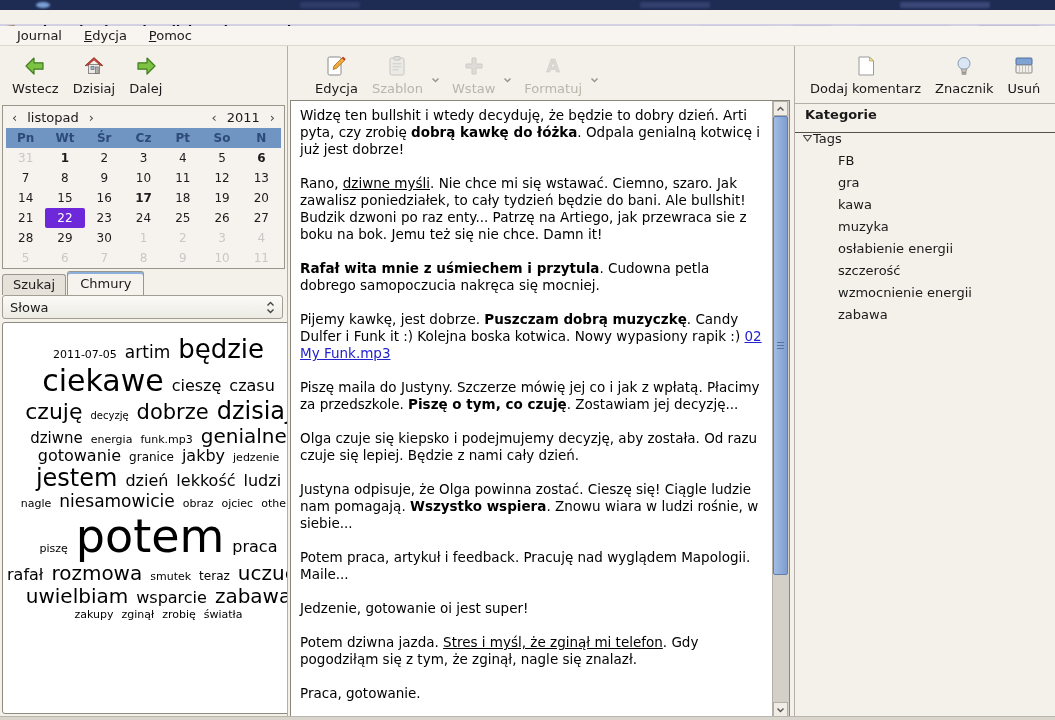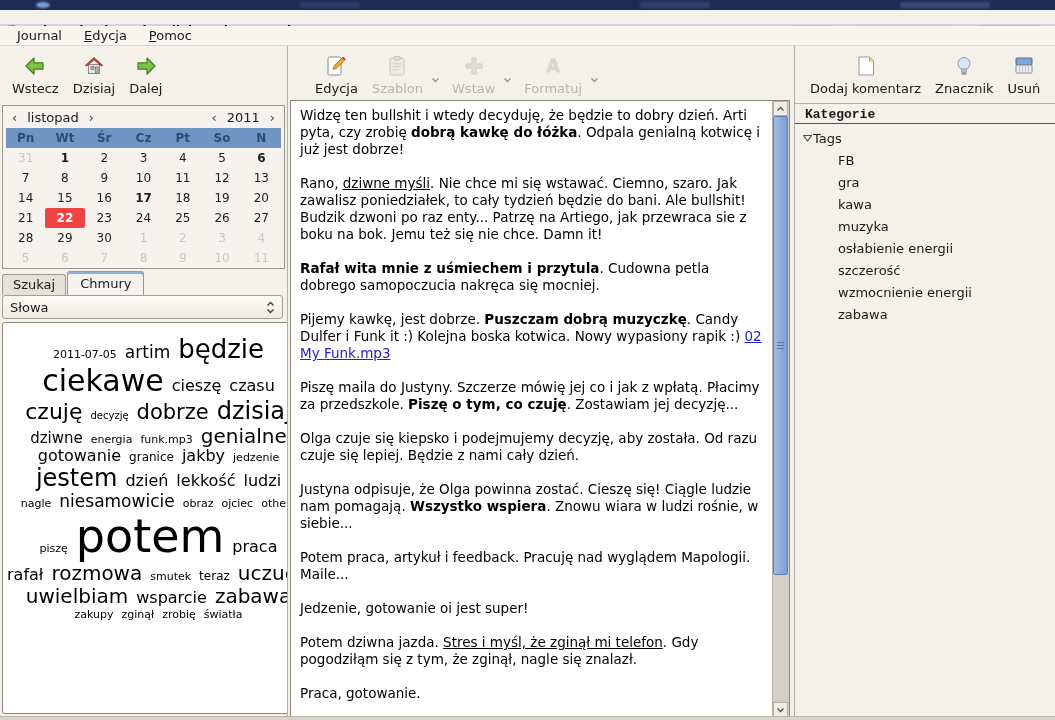--- a/index.html
+++ b/index.html
@@ -43,21 +43,21 @@
     border:1px solid #9a968c;background:#f6f3ee;box-sizing:border-box;}
   .cal-nav{height:22px;display:flex;align-items:center;padding:0 7px;justify-content:space-between;}
   .cal-nav .grp{display:flex;align-items:center;gap:8px;}
   .cal-arrow{color:#444;font-size:13px;line-height:1;padding:0 2px;}
   .cal-grid{display:grid;grid-template-columns:repeat(7,1fr);margin:0 3px;}
   .cal-dayname{background:#7195c3;color:#2c4b77;font-weight:600;text-align:center;
     font-size:12px;padding:3px 0;}
   .cal-day{text-align:center;font-size:12px;padding:3px 0;color:#1c1c1c;}
   .cal-day.dim{color:#c8c8c8;}
   .cal-day.bold{font-weight:bold;}
-  .cal-day.selected{background:#ef4444;color:#fff;font-weight:bold;border-radius:2px;}
+  .cal-day.selected{background:#6d28d9;color:#fff;font-weight:normal;border-radius:2px;}
   
   .tabs-row{position:absolute;left:2px;top:225px;height:24px;display:flex;align-items:flex-end;}
   .tab{border:1px solid #9b978e;border-bottom:none;border-radius:3px 3px 0 0;
     padding:2px 10px 3px;background:#e6e2da;margin-right:1px;}
   .tab.active{background:#f6f3ee;box-shadow:inset 0 2px 0 #8cb0dc;padding:4px 12px 4px;position:relative;z-index:2;}
   .combo{position:absolute;left:2px;top:249px;width:281px;height:24px;box-sizing:border-box;
     border:1px solid #a29e94;border-radius:3px;background:linear-gradient(#fcfaf7,#ecebe3);
     display:flex;align-items:center;justify-content:space-between;padding:0 7px;}
   .combo .spinner{display:flex;flex-direction:column;gap:1px;}
   .cloudbox{position:absolute;left:2px;top:276px;width:313px;height:392px;box-sizing:border-box;
@@ -77,23 +77,23 @@
   
   .sbar{position:absolute;right:0;top:0;bottom:0;width:16px;background:#d4d0c8;border-left:1px solid #b3afa6;}
   .sbtn{position:absolute;left:0;width:15px;height:15px;background:#f1ede6;border:1px solid #b3afa6;
     box-sizing:border-box;display:flex;align-items:center;justify-content:center;}
   .sbtn.up{top:0;} .sbtn.down{bottom:0;}
   .sthumb{position:absolute;left:0px;top:15px;width:15px;height:459px;box-sizing:border-box;
     background:linear-gradient(to right,#a3bce4,#7d9ed0);border:1px solid #5c7fae;border-radius:2px;}
   .sgrip{position:absolute;left:3px;top:50%;width:7px;height:7px;margin-top:-4px;
     background:repeating-linear-gradient(#55749e 0 1px,transparent 1px 3px);}
   
-  .cat-header{position:absolute;left:0;top:57px;width:260px;height:21px;box-sizing:border-box;
+  .cat-header{position:absolute;left:0;top:57px;width:260px;height:30px;box-sizing:border-box;
     border-top:1px solid #b3afa6;border-bottom:1px solid #55524a;
-    font-weight:bold;padding:3px 0 0 10px;font-family:Liberation Mono, monospace;}
+    font-weight:bold;padding:3px 0 0 10px;}
   .tags-tree{position:absolute;left:0;top:82px;width:260px;}
   .tag-root{display:flex;align-items:center;padding:3px 0 4px 7px;}
   .tag-item{padding:3px 0 4px 43px;}
   
   .bottom-strip{position:absolute;left:0;bottom:0;width:1055px;height:3px;background:#d9d5cd;border-top:1px solid #b9b5ac;}
 </style>
 </head>
 <body>
 
 <div class="top-strip">

